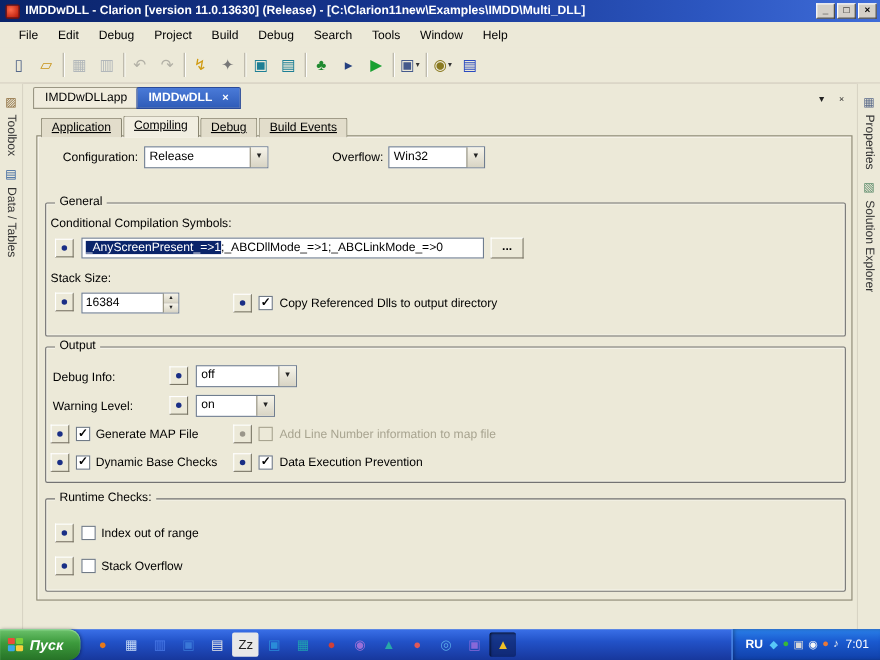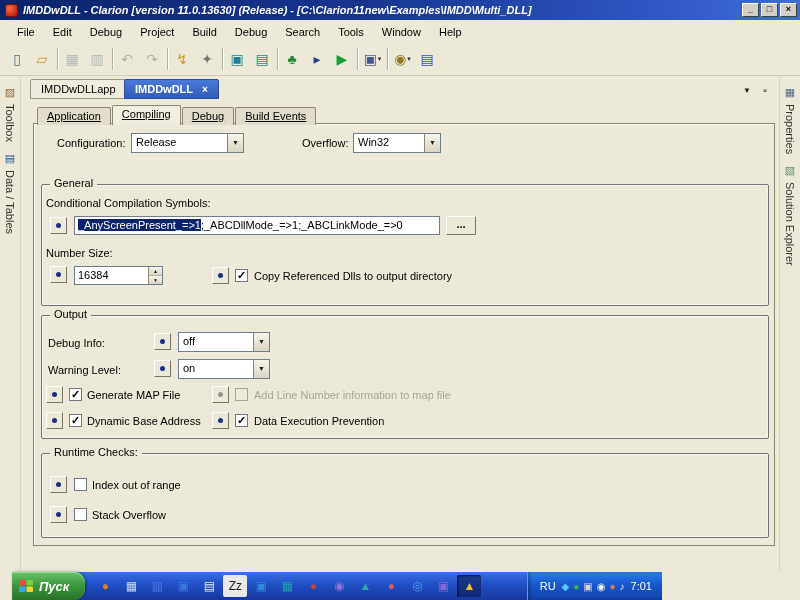--- a/index.html
+++ b/index.html
@@ -6,21 +6,21 @@
   html,body { width:800px; height:600px; }
   body { font-family:"Liberation Sans", sans-serif; font-size:11px; color:#000; }
   #screen { position:relative; width:800px; height:600px; background:#ece9d8; overflow:hidden; }
 
   
   .titlebar { position:absolute; left:0; top:0; width:800px; height:20px;
     background:linear-gradient(90deg,#0a246a,#16358f 45%,#2c56c0 80%,#3f6cd8);
     display:flex; align-items:center; padding:0 3px; }
   .app-icon { width:13px; height:13px; border-radius:2px; margin:0 5px 0 2px;
     background:radial-gradient(circle at 35% 35%, #ff6a4a, #b01000); flex:0 0 auto; border:1px solid #801000; }
-  .title-text { color:#fff; font-weight:bold; white-space:nowrap; overflow:hidden; flex:1;font-style:italic; }
+  .title-text { color:#fff; font-weight:bold; white-space:nowrap; overflow:hidden; flex:1; }
   .win-btns { display:flex; gap:2px; }
   .win-btn { width:17px; height:14px; background:#d4d0c8; border:1px solid; border-color:#fff #404040 #404040 #fff;
     font-size:9px; line-height:11px; text-align:center; font-weight:bold; cursor:default; }
 
   
   .menubar { position:absolute; left:0; top:20px; width:800px; height:23px; background:#ece9d8;
     display:flex; align-items:center; padding-left:8px; }
   .menu-item { padding:3px 9px; }
 
   
@@ -84,32 +84,32 @@
   .spin { position:absolute; height:19px; background:#fff; border:1px solid #6f7d8f; display:flex; }
   .spin-val { flex:1; padding:2px 3px; }
   .spin-btns { width:14px; display:flex; flex-direction:column; border-left:1px solid #8a8672; }
   .spin-b { flex:1; background:linear-gradient(#f6f4ea,#d8d4c4); font-size:5px; line-height:8px; text-align:center; color:#222; }
   .spin-b:first-child { border-bottom:1px solid #b8b4a4; }
 
   .groupbox { position:absolute; border:1px solid #737373; border-radius:2px; box-shadow:inset 0 0 0 1px rgba(255,255,255,.55); }
   .legend { position:absolute; top:-8px; left:8px; background:#ece9d8; padding:0 4px; }
 
   
-  .taskbar { position:absolute; left:12px; bottom:0; width:650px; height:28px;
+  .taskbar { position:absolute; left:0; bottom:0; width:800px; height:28px;
     background:linear-gradient(#3a70e8,#2252c8 40%,#17379c); display:flex; align-items:center; }
   .start-btn { height:28px; padding:0 16px 0 7px; display:flex; align-items:center; gap:5px;
     background:linear-gradient(#6cc26c,#3c9a3c 45%,#277327); border-radius:0 11px 11px 0; color:#fff;
     font-weight:bold; font-style:italic; font-size:13px; box-shadow:inset 0 1px 1px #9ade9a, 1px 0 3px rgba(0,0,0,.4); }
   .tb-apps { display:flex; align-items:center; gap:2px; margin-left:8px; flex:1; }
   .tb-app { width:24px; height:22px; display:flex; align-items:center; justify-content:center; font-size:12px; border-radius:2px; }
   .tb-app.active { background:rgba(10,25,80,.55); box-shadow:inset 1px 1px 2px rgba(0,0,0,.7); }
   .tray { height:28px; display:flex; align-items:center; gap:6px; padding:0 10px 0 12px;
     background:linear-gradient(#2a80e8,#1a5ad0 40%,#1040a8); border-left:1px solid #5a9af0;
     box-shadow:inset 2px 0 3px rgba(0,0,0,.25); }
-  .lang { color:#fff; font-weight:normal; }
+  .lang { color:#fff; font-weight:bold; }
   .tray-icons { display:flex; gap:4px; }
   .tray-ic { font-size:10px; }
   .clock { color:#fff; }
 </style>
 </head>
 <body>
 
 <div id="screen">
 
   <div class="titlebar">
@@ -260,21 +260,21 @@
 
 
     <div class="groupbox" style="left:7px;top:60px;width:728px;height:122px">
       <span class="legend">General</span>
       <span class="lbl" style="left:4px;top:12px">Conditional Compilation Symbols:</span>
       <span class="dotbtn" style="left:8px;top:32px"></span>
       <div class="textbox" style="left:32px;top:31px;width:366px">
         <span class="sel">_AnyScreenPresent_=&gt;1</span><span>;_ABCDllMode_=&gt;1;_ABCLinkMode_=&gt;0</span>
       </div>
       <span class="pushbtn" style="left:404px;top:31px;width:30px;height:19px">...</span>
-      <span class="lbl" style="left:4px;top:62px">Number Size:</span>
+      <span class="lbl" style="left:4px;top:62px">Stack Size:</span>
       <span class="dotbtn" style="left:8px;top:81px"></span>
       <div class="spin" style="left:32px;top:81px;width:89px">
         <span class="spin-val">16384</span>
         <span class="spin-btns">
             <span class="spin-b">▲</span>
             <span class="spin-b">▼</span>
           </span>
       </div>
       <span class="dotbtn" style="left:170px;top:82px"></span>
       <span class="cb checked" style="left:193px;top:84px">
@@ -286,39 +286,39 @@
     <div class="groupbox" style="left:7px;top:191px;width:728px;height:124px">
       <span class="legend">Output</span>
       <span class="lbl" style="left:6px;top:21px">Debug Info:</span>
       <span class="dotbtn" style="left:112px;top:17px"></span>
       <div class="combo" style="left:136px;top:16px;width:92px">
         <span class="combo-val">off</span>
         <span class="combo-btn">▼</span>
       </div>
       <span class="lbl" style="left:6px;top:48px">Warning Level:</span>
       <span class="dotbtn" style="left:112px;top:44px"></span>
-      <div class="combo" style="left:136px;top:43px;width:92px">
+      <div class="combo" style="left:136px;top:43px;width:72px">
         <span class="combo-val">on</span>
         <span class="combo-btn">▼</span>
       </div>
 
       <span class="dotbtn" style="left:4px;top:70px"></span>
       <span class="cb checked" style="left:27px;top:72px">
           <span class="check-glyph">✓</span>
         </span>
       <span class="lbl" style="left:45px;top:73px">Generate MAP File</span>
       <span class="dotbtn disabled" style="left:170px;top:70px"></span>
       <span class="cb disabled" style="left:193px;top:72px"></span>
       <span class="lbl disabled" style="left:212px;top:73px">Add Line Number information to map file</span>
 
       <span class="dotbtn" style="left:4px;top:96px"></span>
       <span class="cb checked" style="left:27px;top:98px">
           <span class="check-glyph">✓</span>
         </span>
-      <span class="lbl" style="left:45px;top:99px">Dynamic Base Address</span>
+      <span class="lbl" style="left:45px;top:99px">Dynamic Base Checks</span>
       <span class="dotbtn" style="left:170px;top:96px"></span>
       <span class="cb checked" style="left:193px;top:98px">
           <span class="check-glyph">✓</span>
         </span>
       <span class="lbl" style="left:212px;top:99px">Data Execution Prevention</span>
     </div>
 
     <div class="groupbox" style="left:7px;top:329px;width:728px;height:85px">
       <span class="legend">Runtime Checks:</span>
       <span class="dotbtn" style="left:8px;top:22px"></span>

